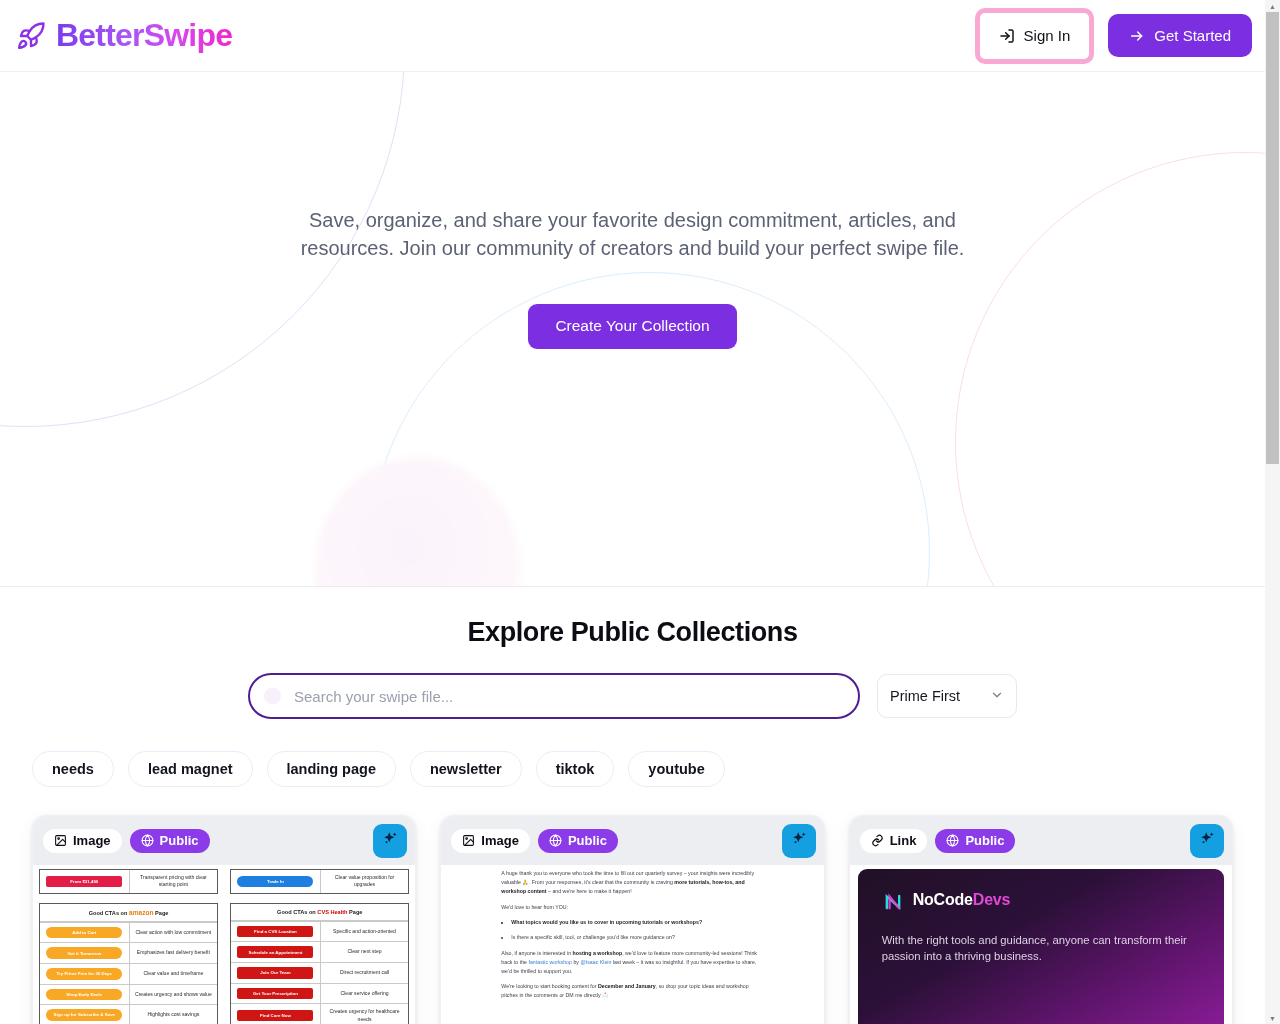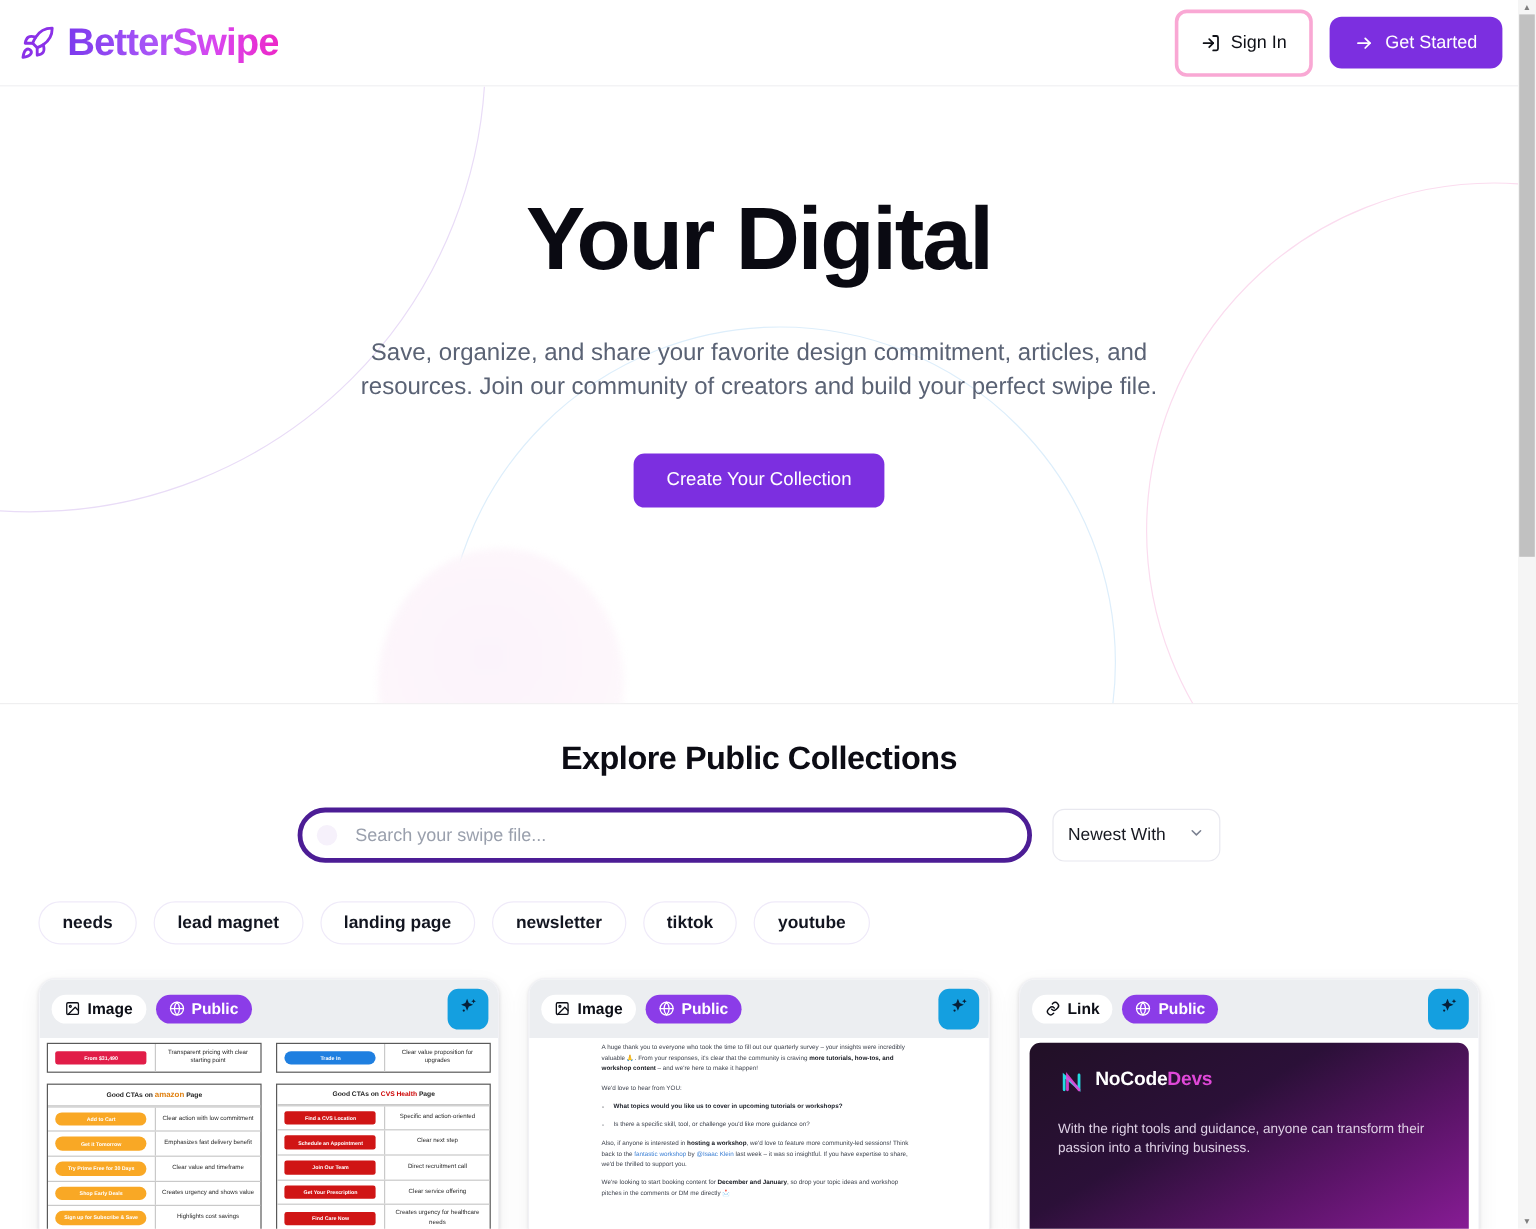--- a/index.html
+++ b/index.html
@@ -26,21 +26,21 @@
     font-size: 32px; font-weight: 700; letter-spacing: -0.8px;
     background: linear-gradient(90deg, #7c3aed 0%, #a855f7 40%, #d946ef 70%, #ec28c8 100%);
     -webkit-background-clip: text; background-clip: text;
     -webkit-text-fill-color: transparent; color: transparent;
   }
   .header-actions { display: flex; align-items: center; gap: 14px; }
   .btn-signin {
     display: flex; align-items: center; gap: 9px;
     height: 56px; padding: 0 19px;
     background: #ffffff; color: #0f1117;
-    border: 3px solid #f9a8d4; border-radius: 10px;
+    border: 5px solid #f9a8d4; border-radius: 10px;
     font-size: 15px; font-weight: 500; cursor: pointer;
     font-family: inherit;
   }
   .btn-getstarted {
     display: flex; align-items: center; gap: 9px;
     height: 43px; padding: 0 21px;
     background: #7c2fe0; color: #ffffff;
     border: none; border-radius: 10px;
     font-size: 15px; font-weight: 500; cursor: pointer;
     font-family: inherit;
@@ -102,21 +102,21 @@
     text-align: center; font-size: 27px; font-weight: 700;
     color: #0c0c14; letter-spacing: -0.4px;
   }
   .search-row {
     display: flex; gap: 16px; align-items: center;
     padding: 0 248px 0 248px; margin-top: 25px;
   }
   .search-wrap { position: relative; flex: 1 1 auto; }
   .search-input {
     width: 612px; height: 46px;
-    border: 4px solid #4c1d95; border-radius: 23px;
+    border: 2px solid #4c1d95; border-radius: 23px;
     background: #ffffff; padding: 0 18px 0 44px;
     font-size: 15px; color: #4b5160; font-family: inherit; outline: none;
   }
   .search-input::placeholder { color: #9aa0ad; }
   .search-icon-slot {
     position: absolute; left: 16px; top: 50%; transform: translateY(-50%);
     width: 17px; height: 17px; border-radius: 50%;
     background: #f6f1fb;
   }
   .sort-select {
@@ -293,37 +293,36 @@
   </div>
 
   <div class="hero">
     <div class="deco deco-ring-purple"></div>
     <div class="deco deco-ring-blue"></div>
     <div class="deco deco-ring-pink"></div>
     <div class="deco deco-blob"></div>
 
     <div class="hero-inner">
       <h1 class="hero-title">
-        <span>Your Digital</span>
       </h1>
       <p class="hero-sub">Save, organize, and share your favorite design commitment, articles, and resources. Join our community of creators and build your perfect swipe file.</p>
       <button class="btn-hero">Create Your Collection</button>
     </div>
   </div>
 
   <div class="collections">
     <h2 class="section-title">Explore Public Collections</h2>
 
     <div class="search-row">
       <div class="search-wrap">
         <span class="search-icon-slot"></span>
         <input class="search-input" type="text" placeholder="Search your swipe file..." style="">
       </div>
       <div class="sort-select">
-        <span>Newest With</span>
+        <span>Prime First</span>
         <span>
           <svg class="chev" viewBox="0 0 24 24" fill="none" stroke="currentColor" stroke-width="2.2" stroke-linecap="round" stroke-linejoin="round">
             <polyline points="6 9 12 15 18 9"></polyline>
           </svg>
         </span>
       </div>
     </div>
 
     <div class="tags">
       <button class="tag">needs</button>

